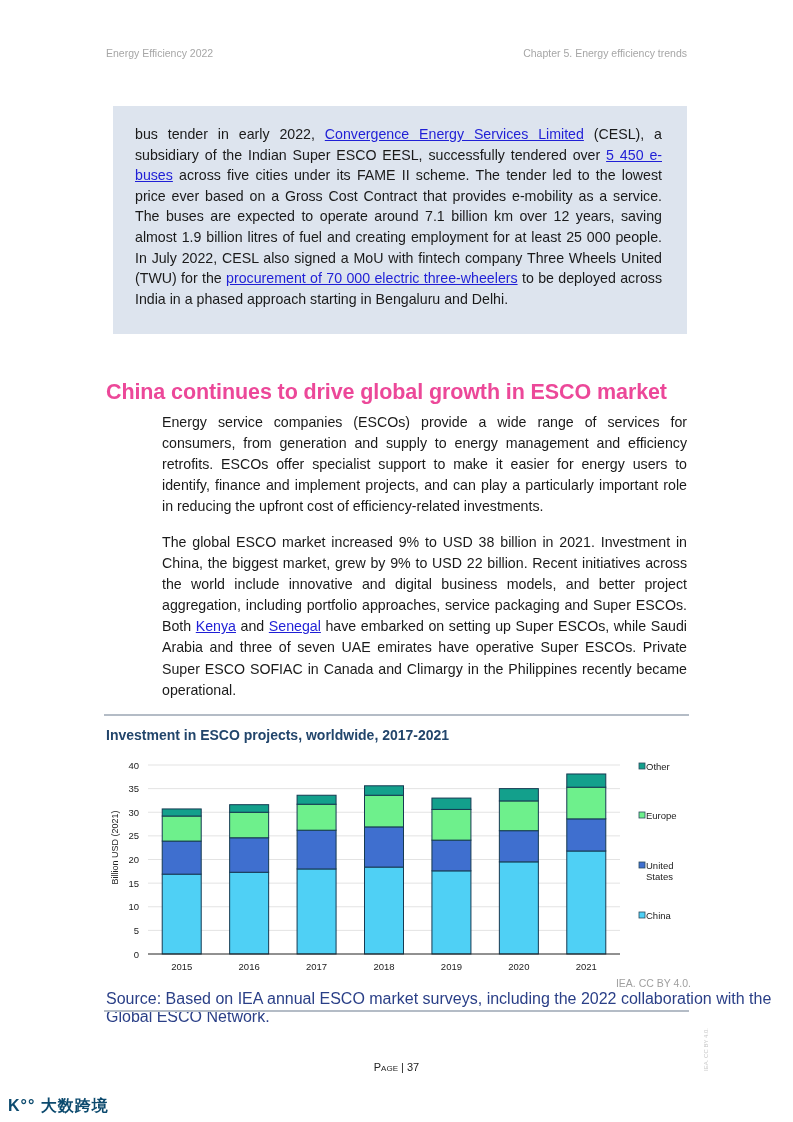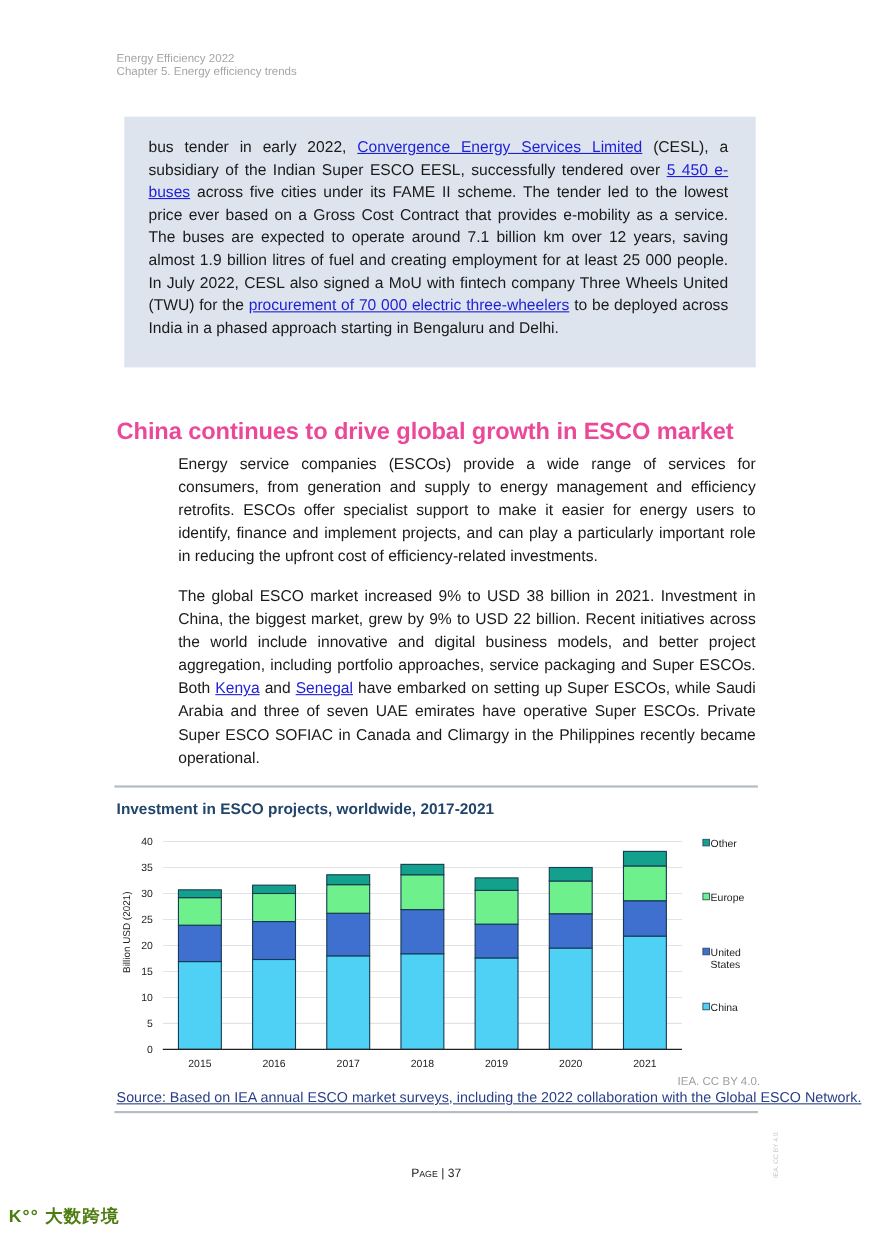--- a/index.html
+++ b/index.html
@@ -1,44 +1,44 @@
 <!DOCTYPE html>
 <html><head>
 <meta charset="utf-8">
 <style>
   html, body { margin: 0; padding: 0; background: #ffffff; }
   body { width: 793px; height: 1122px; position: relative; overflow: hidden;
          font-family: "Liberation Sans", sans-serif; color: #1a1a1a; }
   .running-header { position: absolute; top: 47px; left: 106px; width: 581px;
-         font-size: 10.5px; color: #a6a6a6; display: flex; justify-content: space-between; flex-direction: column; }
+         font-size: 10.5px; color: #a6a6a6; display: flex; justify-content: space-between; }
   .box { position: absolute; left: 113px; top: 106px; width: 574px; height: 228px;
          background: #dde4ee; }
   .box-text { position: absolute; left: 22px; top: 18px; width: 527px;
          font-size: 14.2px; line-height: 20.6px; text-align: justify; }
   a, .link { color: #1f1fd6; text-decoration: underline; }
   .section-title { position: absolute; left: 106px; top: 380px; font-size: 21.5px;
          font-weight: bold; color: #ec4899; white-space: nowrap; letter-spacing: -0.1px; }
   .para { position: absolute; left: 162px; width: 525px; font-size: 14.2px;
          line-height: 21.1px; text-align: justify; }
   .p1 { top: 412px; }
   .p2 { top: 532px; }
   .rule { position: absolute; left: 104px; width: 585px; height: 2px; background: #b4bcc6; }
   .rule.top { top: 714px; }
   .rule.bottom { top: 1010px; }
   .fig-title { position: absolute; left: 106px; top: 727px; font-size: 14px;
          font-weight: bold; color: #22456b; }
   .chart { position: absolute; left: 104px; top: 752px; width: 590px; height: 225px; }
   .credit { position: absolute; right: 102px; top: 977px; font-size: 10.5px; color: #a0a0a0; }
-  .source { position: absolute; left: 106px; top: 990px; font-size: 13px; color: #2a3f87; text-decoration: underline; }
+  .source { position: absolute; left: 106px; top: 990px; font-size: 16px; color: #2a3f87; }
   .page-num { position: absolute; left: 0; width: 793px; top: 1061px; text-align: center;
          font-size: 11px; color: #222; }
   .page-num .sc { font-variant: small-caps; margin-top: 45px; }
   .side-credit { position: absolute; left: 703px; top: 1028px; font-size: 6px; color: #c8c8c8;
          writing-mode: vertical-rl; transform: rotate(180deg); }
-  .watermark { position: absolute; left: 8px; top: 1096px; font-size: 16px; color: #4d7c0f;
+  .watermark { position: absolute; left: 8px; top: 1096px; font-size: 16px; color: #0c4a6e;
          font-weight: bold; letter-spacing: 1px; }
   svg text { font-family: "Liberation Sans", sans-serif; }
 </style>
 </head>
 <body>
 
 <div class="running-header">
   <span>Energy Efficiency 2022</span>
   <span>Chapter 5. Energy efficiency trends</span>
 </div>

